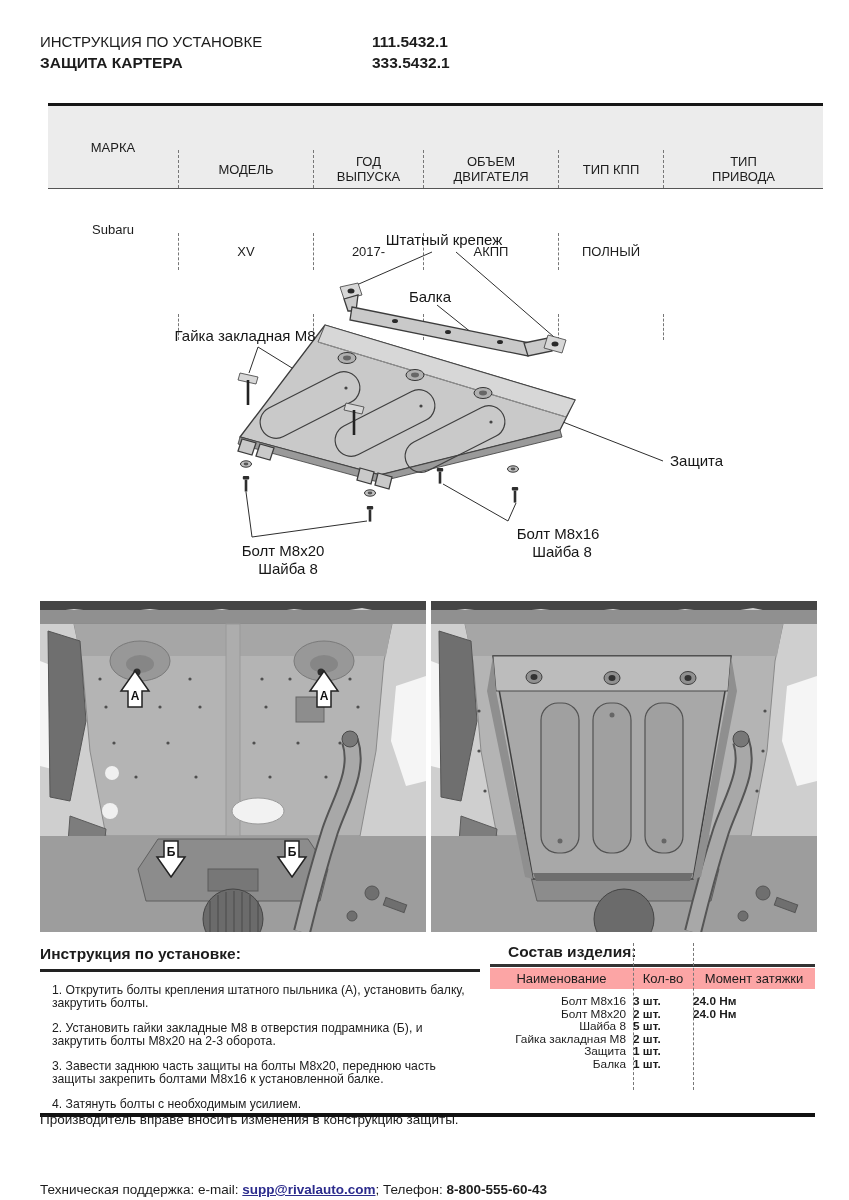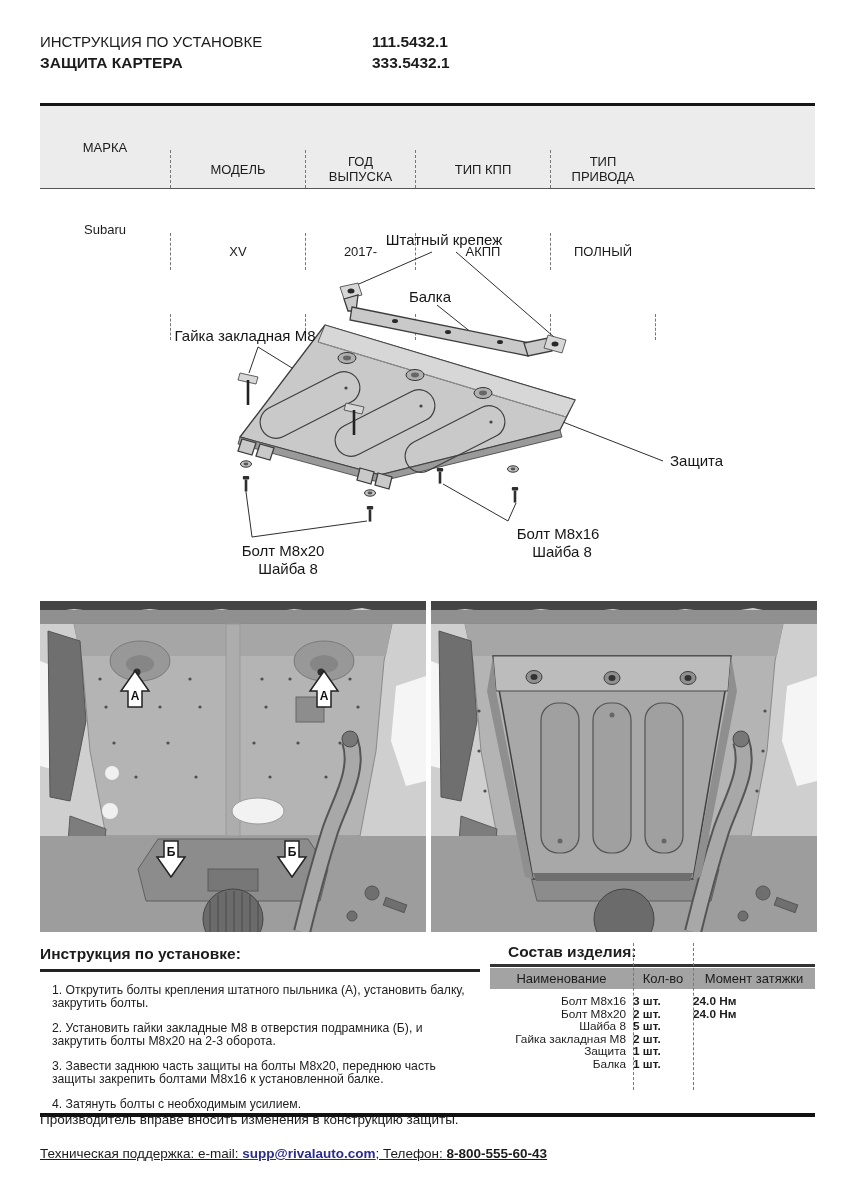--- a/index.html
+++ b/index.html
@@ -6,21 +6,21 @@
   .page{position:relative;width:849px;height:1200px;background:#fff;overflow:hidden;
         font-family:"Liberation Sans",sans-serif;color:#1c1c1c;margin:0 auto;}
 
   
   .doc-header{position:absolute;top:31px;left:40px;width:775px;display:flex;}
   .doc-titles{width:332px;line-height:21px;font-size:15px;}
   .doc-title2{font-weight:bold;font-size:15.5px;}
   .doc-numbers{line-height:21px;font-size:15.5px;font-weight:bold;}
 
   
-  .spec-table{position:absolute;top:103px;left:40px;width:775px;border-top:3px solid #161616;}
+  .spec-table{position:absolute;top:103px;left:48px;width:775px;border-top:3px solid #161616;}
   .spec-row{display:grid;grid-template-columns:130px 135px 110px 135px 105px 160px;}
   .spec-head{background:#ececec;border-bottom:1px solid #555;}
   .spec-cell{min-height:38px;display:flex;align-items:center;justify-content:center;
              text-align:center;font-size:13px;white-space:pre-line;padding:2px 4px;box-sizing:border-box;}
   .spec-val .spec-cell{min-height:37px;}
   .spec-ext .spec-cell{min-height:26px;}
   .spec-row .spec-cell + .spec-cell{border-left:1px dashed #777;margin-top:44px;}
 
   
   .diagram{position:absolute;top:225px;left:0;width:849px;height:372px;}
@@ -44,32 +44,32 @@
   .inst-rule{height:3px;background:#222;margin-top:6px;}
   .steps{margin-top:9px;font-size:12.2px;line-height:13px;}
   .steps p{margin:12px;}
 
   
   .parts{position:absolute;top:943px;left:490px;width:325px;height:147px;}
   .parts .sec-title{padding-left:18px;}
   .parts-rule{position:absolute;top:21px;left:0;width:325px;height:2.5px;background:#333;}
   .parts-vline{position:absolute;top:0;bottom:0;width:0;border-left:1px dashed #777;z-index:3;}
   .vline1{left:143px;} .vline2{left:203px;}
-  .parts-head{position:absolute;top:25px;left:0;width:325px;height:21px;background:#a3a3a3;
+  .parts-head{position:absolute;top:25px;left:0;width:325px;height:21px;background:#fca5a5;
               display:grid;grid-template-columns:143px 60px 122px;}
   .parts-head span{display:flex;align-items:center;justify-content:center;font-size:13px;}
   .parts-rows{position:absolute;top:52px;left:0;width:325px;}
   .parts-row{display:grid;grid-template-columns:143px 60px 122px;font-size:11.8px;line-height:12.6px;}
   .pr-name{text-align:right;padding-right:7px;}
   .pr-qty,.pr-torque{text-align:left;font-weight:bold;}
 
   
   .footer-rule{position:absolute;top:1113px;left:40px;width:775px;height:4px;background:#111;}
   .footer-line1{position:absolute;top:1112px;left:40px;font-size:13.5px;}
-  .footer-line2{position:absolute;top:1146px;left:40px;font-size:13.5px;text-decoration:underline;}
+  .footer-line2{position:absolute;top:1182px;left:40px;font-size:13.5px;}
   .email-link{color:#2b2b8c;font-weight:bold;text-decoration:underline;cursor:pointer;}
   .phone{font-weight:bold;}
 </style>
 </head>
 <body>
 
 <div class="page">
 
   <div class="doc-header">
     <div class="doc-titles">
@@ -81,20 +81,22 @@
       <div>333.5432.1</div>
     </div>
   </div>
 
   <div class="spec-table">
     <div class="spec-row spec-head">
       <div class="spec-cell">МАРКА</div>
       <div class="spec-cell">МОДЕЛЬ</div>
       <div class="spec-cell">ГОД
 ВЫПУСКА</div>
+      <div class="spec-cell">ОБЪЕМ
+ДВИГАТЕЛЯ</div>
       <div class="spec-cell">ТИП КПП</div>
       <div class="spec-cell">ТИП
 ПРИВОДА</div>
     </div>
     <div class="spec-row spec-val">
       <div class="spec-cell">Subaru</div>
       <div class="spec-cell">XV</div>
       <div class="spec-cell">2017-</div>
       <div class="spec-cell">АКПП</div>
       <div class="spec-cell">ПОЛНЫЙ</div>

